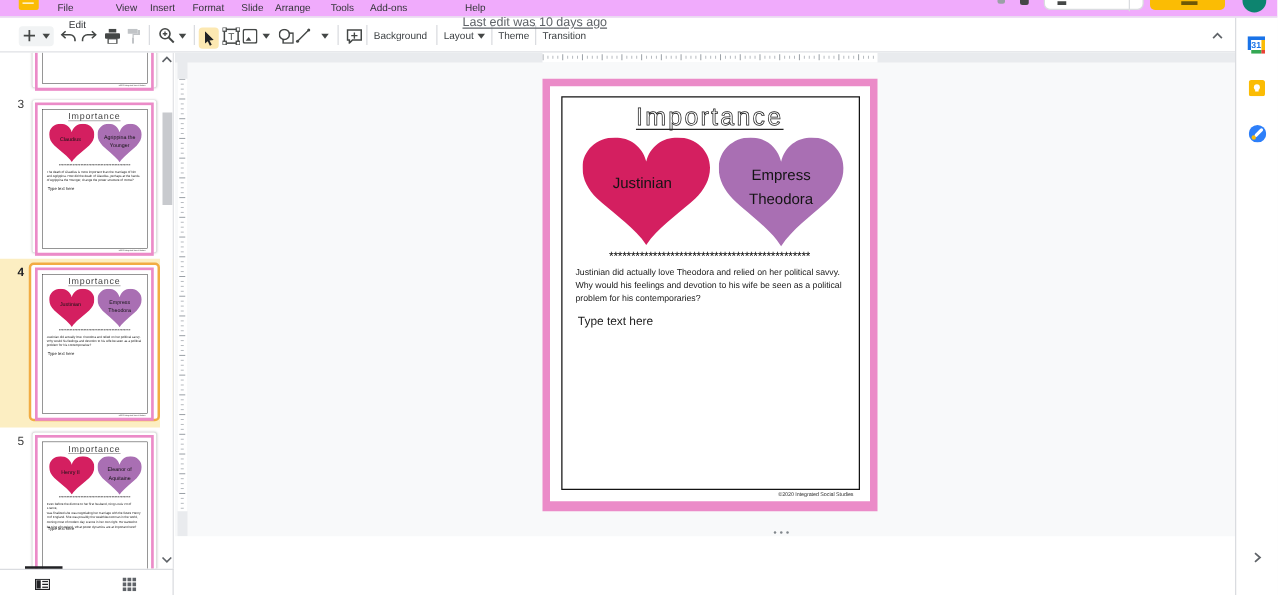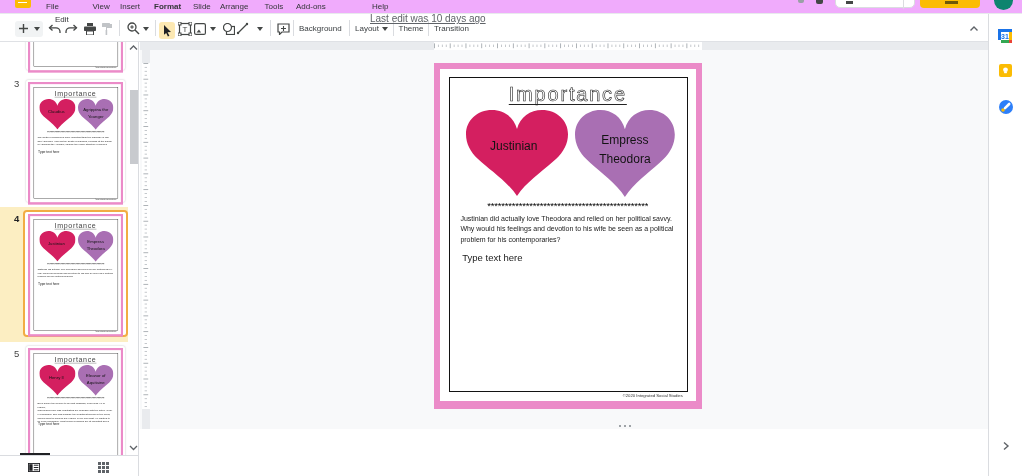--- a/index.html
+++ b/index.html
@@ -430,21 +430,21 @@
 </div>
 
 <div id="menubar">
   <div id="slogo">
         <i></i>
       </div>
   <div class="mitem" style="left:46px;">File</div>
   <div class="mitem" style="left:55px;margin-top:13px;">Edit</div>
   <div class="mitem" style="left:92.5px;">View</div>
   <div class="mitem" style="left:120px;">Insert</div>
-  <div class="mitem" style="left:154px;font-weight:bold;">Format</div>
+  <div class="mitem" style="left:154px;">Format</div>
   <div class="mitem" style="left:193px;">Slide</div>
   <div class="mitem" style="left:220px;">Arrange</div>
   <div class="mitem" style="left:264.5px;">Tools</div>
   <div class="mitem" style="left:296px;">Add-ons</div>
   <div class="mitem" style="left:337px;padding-left:35px;">Help</div>
   <div id="lastedit">Last edit was 10 days ago</div>
   <div id="mfrag2"></div>
   <div id="mfrag"></div>
   <div id="presentbtn">
         <i></i>

